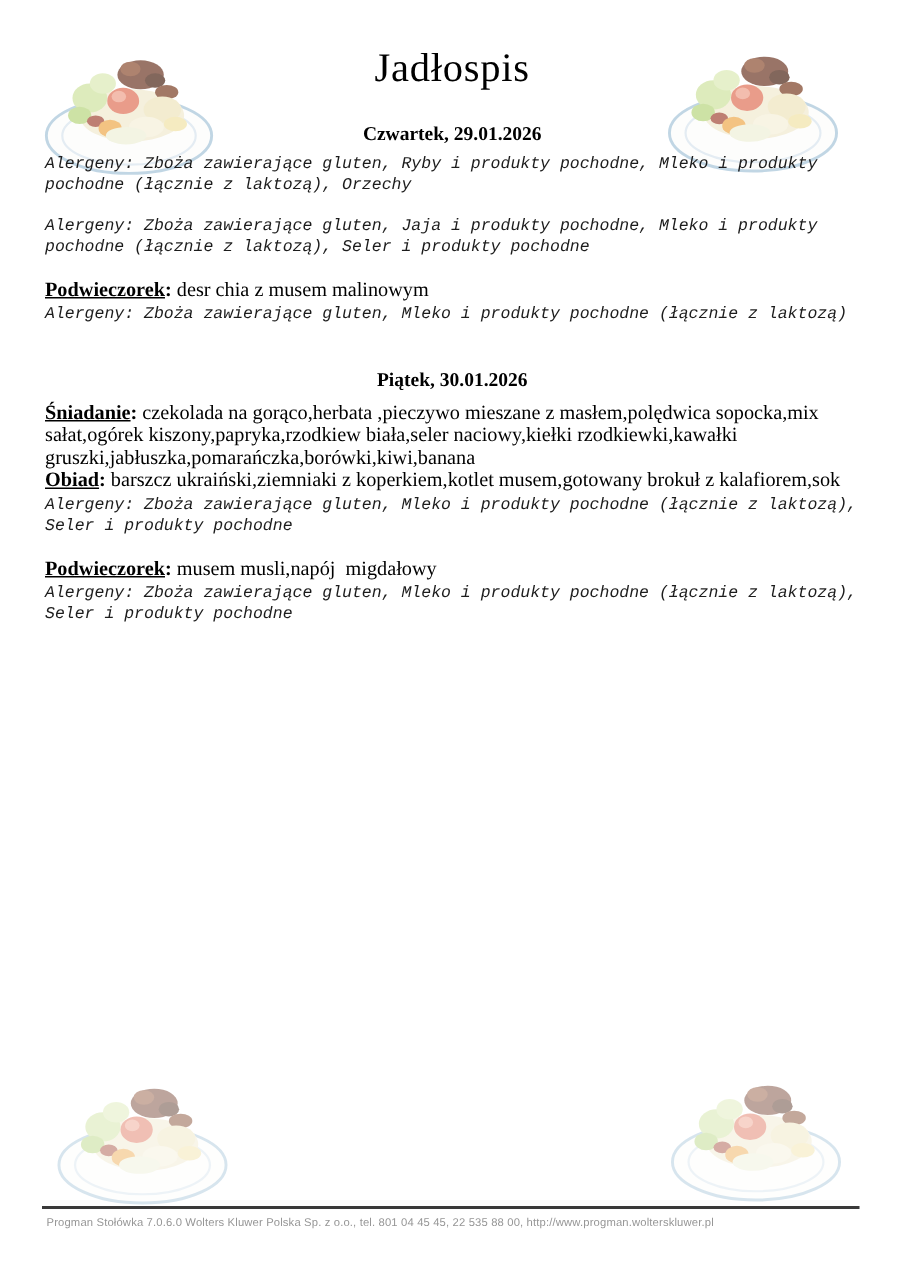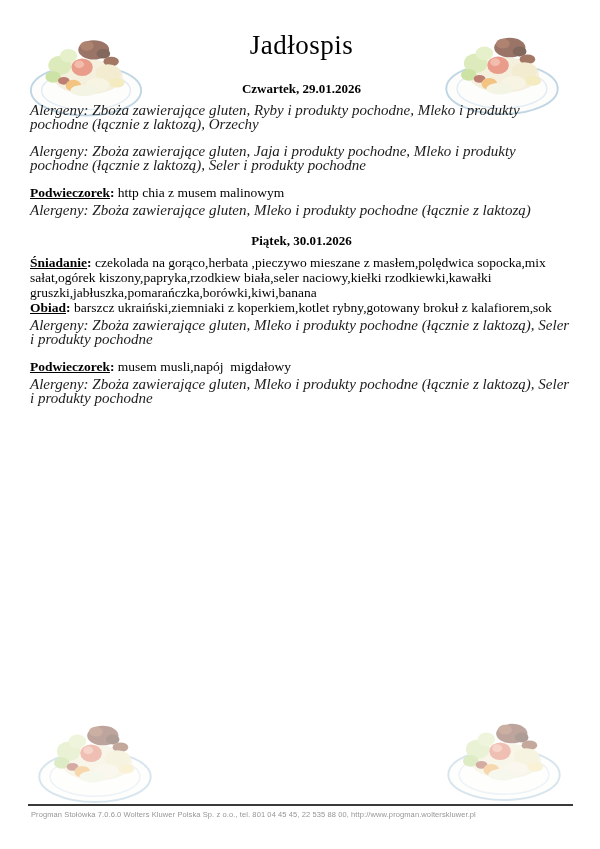--- a/index.html
+++ b/index.html
@@ -24,38 +24,39 @@
     font-size: 27px;
     font-weight: 400;
     letter-spacing: 0.5px;
   }
   .day-heading {
     margin: 0 0 6px 0;
     text-align: center;
     font-size: 13px;
     font-weight: 700;
   }
-  .day-2 { margin-top: 16px; }
+  .day-2 { margin-top: 28px; }
   .meal-line {
     margin: 0;
     font-size: 13.5px;
     line-height: 15px;
     white-space: pre-wrap;
   }
   .meal-label {
     font-weight: 700;
     text-decoration: underline;
   }
   .meal-colon { font-weight: 700; }
   .allergens {
     margin: 3px 0 13px 0;
-    font-size: 15px;
+    font-size: 11px;
     font-style: italic;
     line-height: 14px;
     color: #1c1c1c;
+    font-family: Liberation Mono, monospace;
   }
   .plate {
     position: absolute;
     pointer-events: none;
   }
   .plate svg { width: 100%; height: 100%; }
   .plate-top-left     { left: 28px;  top: 32px;  width: 116px; height: 86px; opacity: 0.70; }
   .plate-top-right    { left: 441px; top: 30px;  width: 122px; height: 86px; opacity: 0.70; }
   .plate-bottom-left  { left: 36px;  top: 718px; width: 118px; height: 86px; opacity: 0.45; }
   .plate-bottom-right { left: 443px; top: 716px; width: 122px; height: 86px; opacity: 0.45; }
@@ -133,30 +134,30 @@
 
     <h1 class="title">Jadłospis</h1>
 
     <section class="day day-1">
       <h2 class="day-heading">Czwartek, 29.01.2026</h2>
 
       <p class="allergens">Alergeny: Zboża zawierające gluten, Ryby i produkty pochodne, Mleko i produkty pochodne (łącznie z laktozą), Orzechy</p>
 
       <p class="allergens">Alergeny: Zboża zawierające gluten, Jaja i produkty pochodne, Mleko i produkty pochodne (łącznie z laktozą), Seler i produkty pochodne</p>
 
-      <p class="meal-line"><span class="meal-label">Podwieczorek</span><span class="meal-colon">:</span> <span class="meal-text">http chia z musem malinowym</span></p>
+      <p class="meal-line"><span class="meal-label">Podwieczorek</span><span class="meal-colon">:</span> <span class="meal-text">desr chia z musem malinowym</span></p>
       <p class="allergens">Alergeny: Zboża zawierające gluten, Mleko i produkty pochodne (łącznie z laktozą)</p>
     </section>
 
     <section class="day day-2">
       <h2 class="day-heading">Piątek, 30.01.2026</h2>
 
       <p class="meal-line"><span class="meal-label">Śniadanie</span><span class="meal-colon">:</span> <span class="meal-text">czekolada na gorąco,herbata ,pieczywo mieszane z masłem,polędwica sopocka,mix sałat,ogórek kiszony,papryka,rzodkiew biała,seler naciowy,kiełki rzodkiewki,kawałki gruszki,jabłuszka,pomarańczka,borówki,kiwi,banana</span></p>
 
-      <p class="meal-line"><span class="meal-label">Obiad</span><span class="meal-colon">:</span> <span class="meal-text">barszcz ukraiński,ziemniaki z koperkiem,kotlet rybny,gotowany brokuł z kalafiorem,sok</span></p>
+      <p class="meal-line"><span class="meal-label">Obiad</span><span class="meal-colon">:</span> <span class="meal-text">barszcz ukraiński,ziemniaki z koperkiem,kotlet musem,gotowany brokuł z kalafiorem,sok</span></p>
       <p class="allergens">Alergeny: Zboża zawierające gluten, Mleko i produkty pochodne (łącznie z laktozą), Seler i produkty pochodne</p>
 
       <p class="meal-line"><span class="meal-label">Podwieczorek</span><span class="meal-colon">:</span> <span class="meal-text">musem musli,napój  migdałowy</span></p>
       <p class="allergens">Alergeny: Zboża zawierające gluten, Mleko i produkty pochodne (łącznie z laktozą), Seler i produkty pochodne</p>
     </section>
 
   </div>
 
   <div class="footer-rule"></div>
   <div class="footer-text">Progman Stołówka 7.0.6.0 Wolters Kluwer Polska Sp. z o.o., tel. 801 04 45 45, 22 535 88 00, http://www.progman.wolterskluwer.pl</div>

